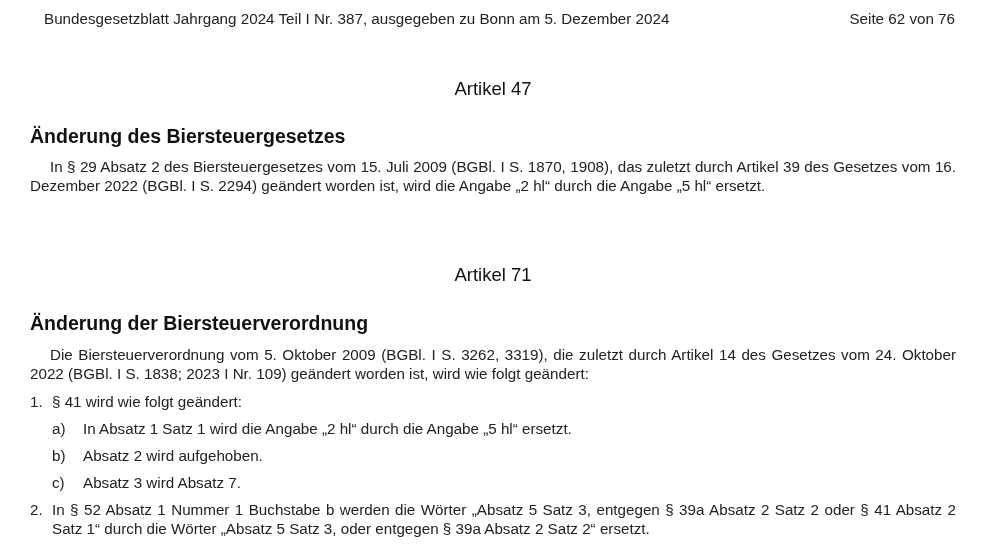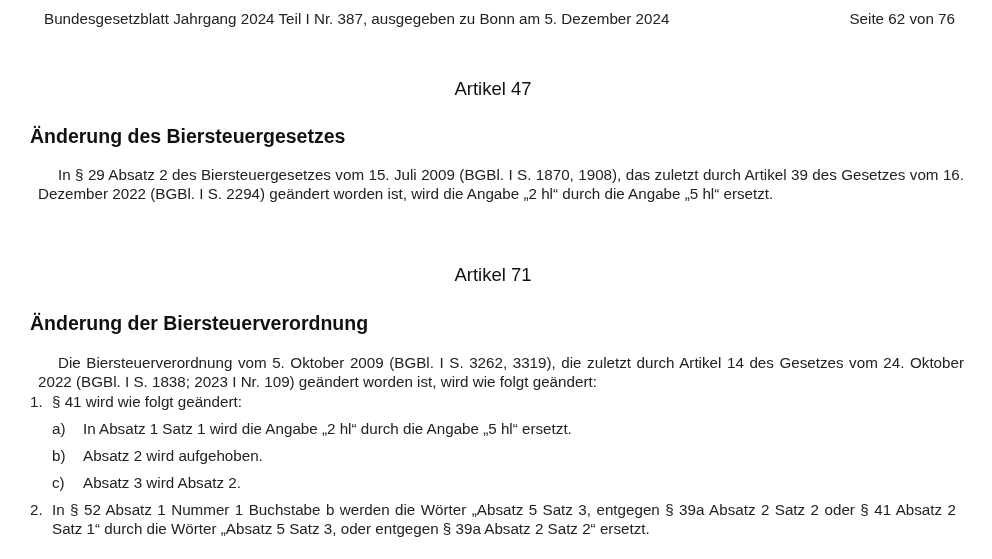--- a/index.html
+++ b/index.html
@@ -62,21 +62,21 @@
       font-size: 19.5px;
       line-height: 24px;
       color: #111111;
     }
     .para {
       position: absolute;
       left: 0;
       width: 926px;
       text-align: justify;
       text-indent: 20px;
-      margin: 8px;
+      margin: 0;
     }
     .list-item {
       position: absolute;
       left: 0;
       width: 926px;
       display: flex;
     }
     .list-item .num {
       width: 22px;
       flex: 0 0 22px;
@@ -130,21 +130,21 @@
     <span class="text">In Absatz 1 Satz 1 wird die Angabe „2 hl“ durch die Angabe „5 hl“ ersetzt.</span>
   </div>
 
   <div class="sub-item" style="top:446px;">
     <span class="num">b)</span>
     <span class="text">Absatz 2 wird aufgehoben.</span>
   </div>
 
   <div class="sub-item" style="top:473px;">
     <span class="num">c)</span>
-    <span class="text">Absatz 3 wird Absatz 2.</span>
+    <span class="text">Absatz 3 wird Absatz 7.</span>
   </div>
 
   <div class="list-item" style="top:500px;">
     <span class="num">2.</span>
     <span class="text">In § 52 Absatz 1 Nummer 1 Buchstabe b werden die Wörter „Absatz 5 Satz 3, entgegen § 39a Absatz 2 Satz 2 oder § 41 Absatz 2 Satz 1“ durch die Wörter „Absatz 5 Satz 3, oder entgegen § 39a Absatz 2 Satz 2“ ersetzt.</span>
   </div>
 
 </div>
 
 </body></html>

